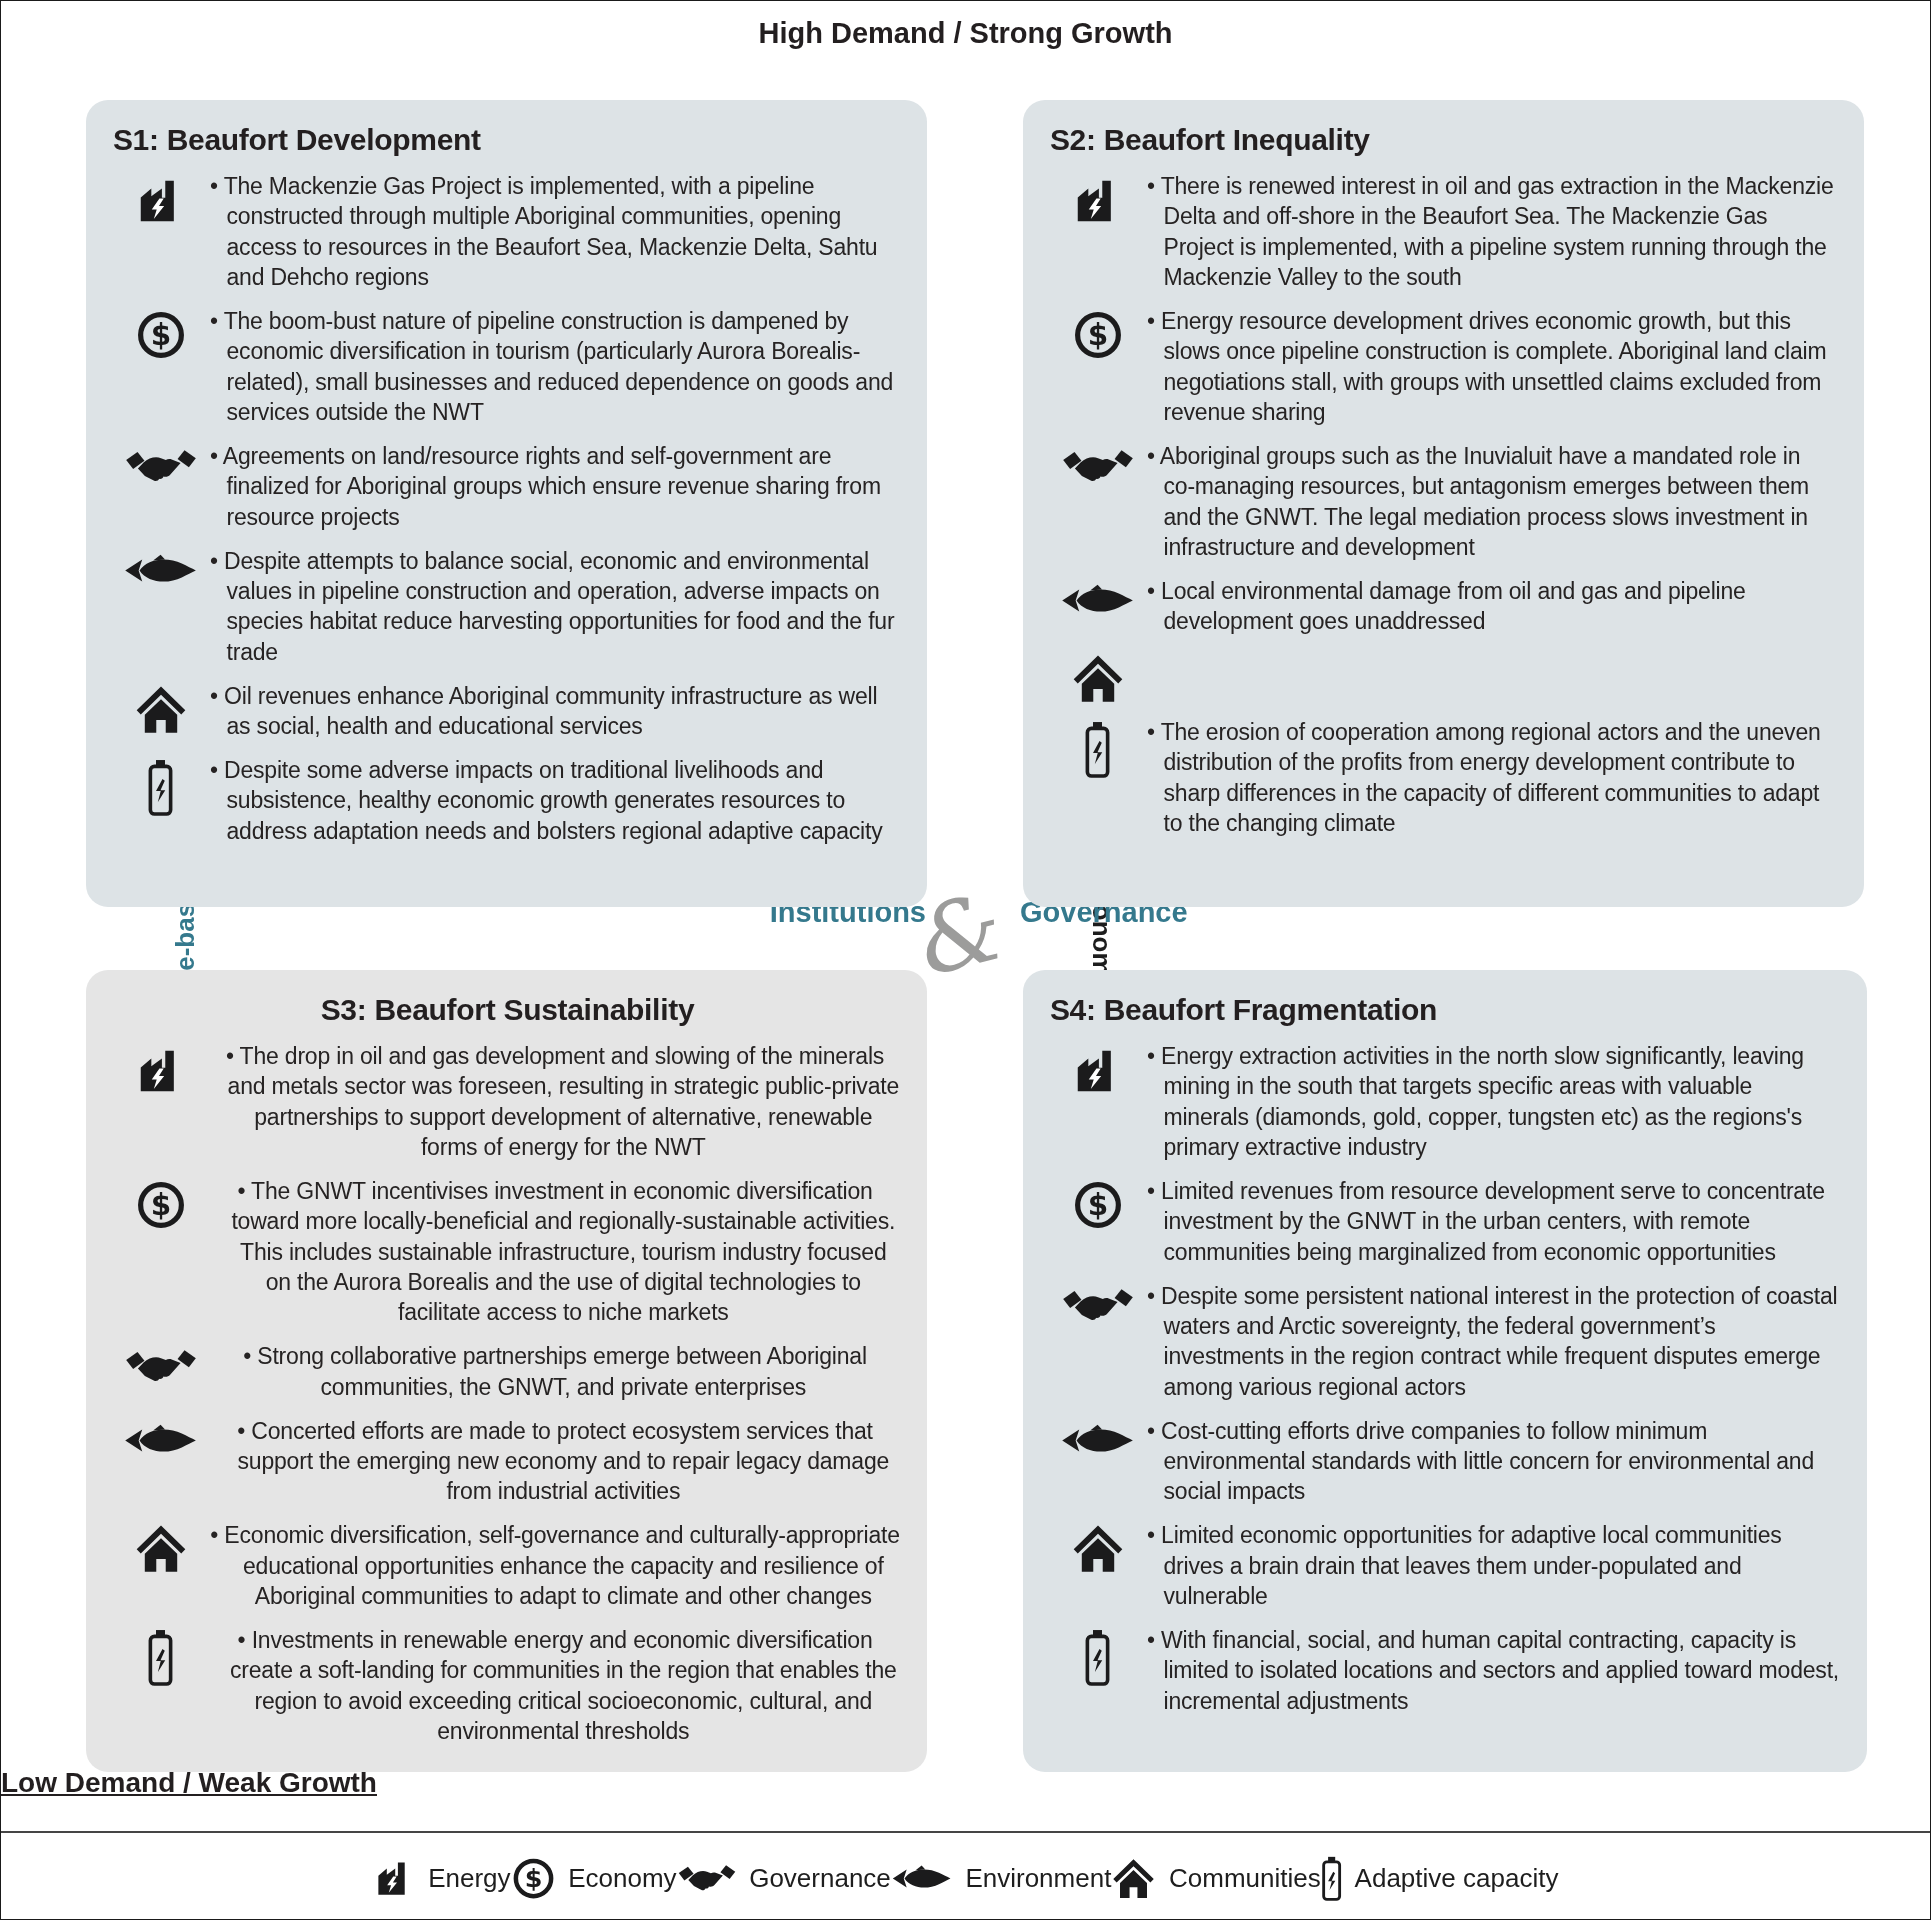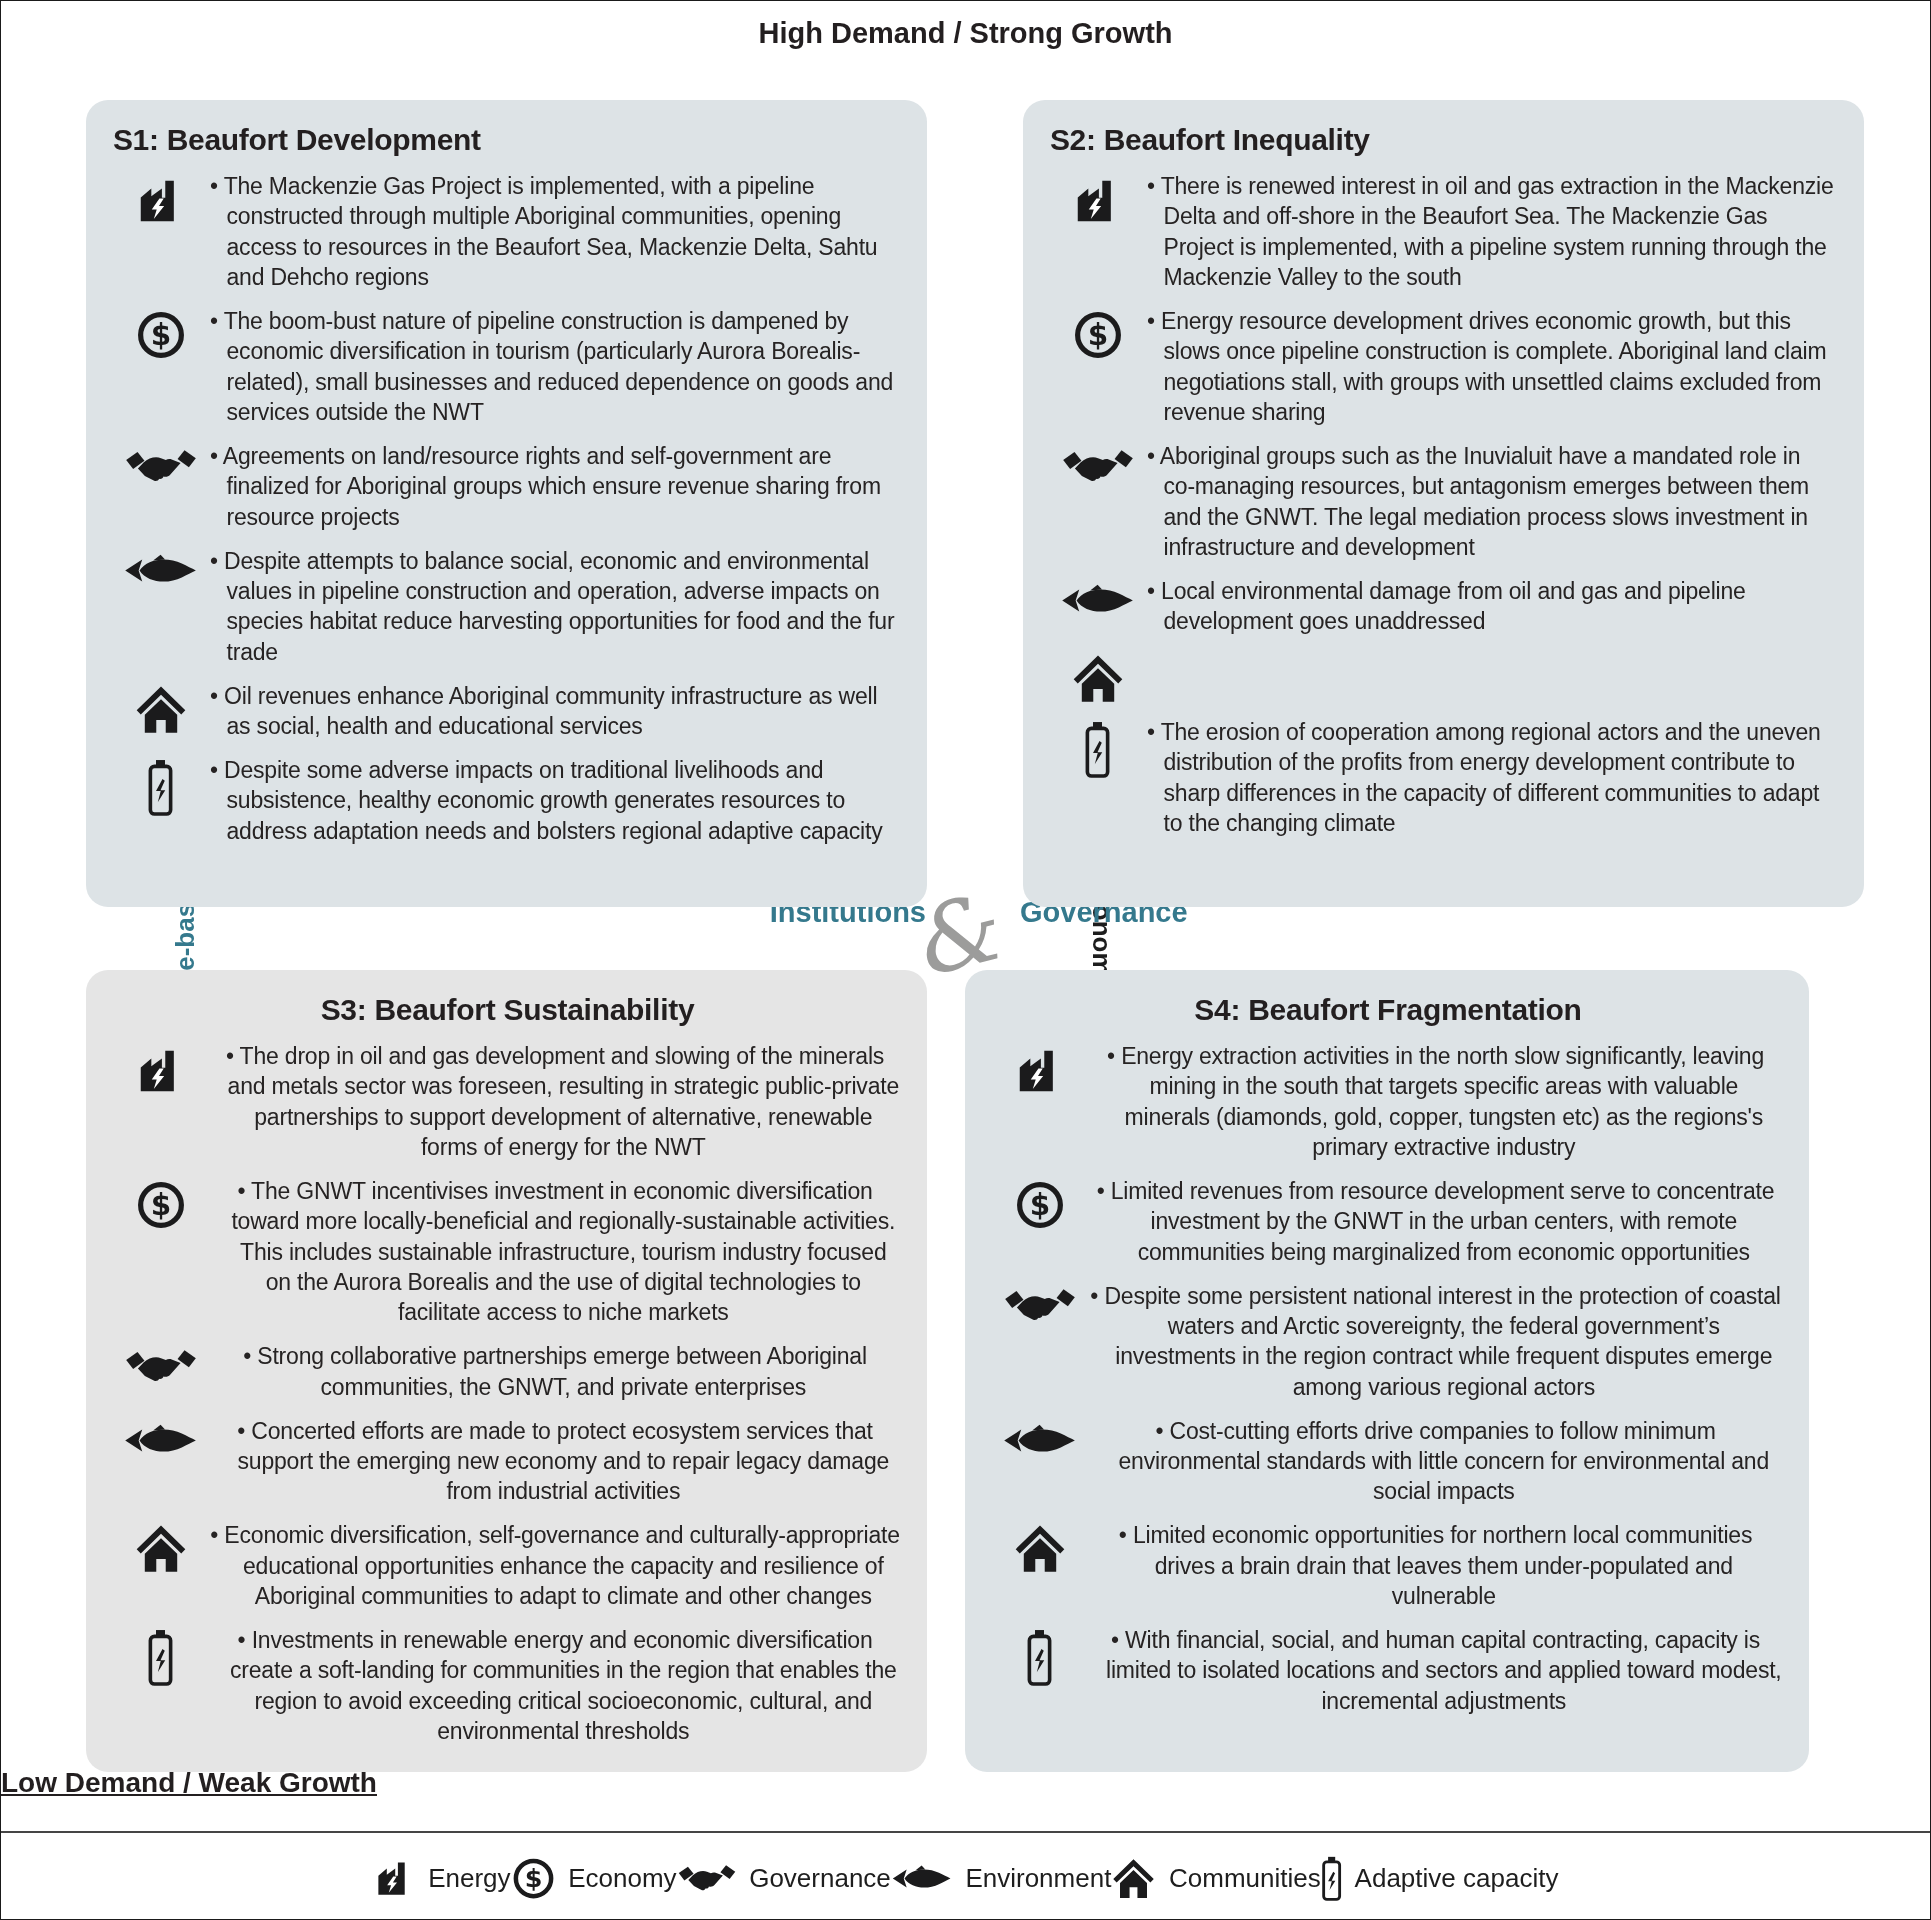--- a/index.html
+++ b/index.html
@@ -8,21 +8,21 @@
     border:1.9px solid #1a1a1a;box-sizing:border-box;overflow:hidden;
     font-family:"Liberation Sans",sans-serif;color:#231f20;
   }
   .top-label{position:absolute;top:15.5px;left:0;right:0;text-align:center;font-size:29px;font-weight:bold;}
   .bottom-label{position:absolute;top:1766px;left:0;right:0;text-align:left;font-size:28px;font-weight:bold;text-decoration:underline;}
 
   .panel{position:absolute;border-radius:22px;padding:17.5px 25px 13.6px 25px;box-sizing:border-box;overflow:hidden;background:#dde3e6;margin-top:17px;}
   .p-s1{left:85px;top:82px;width:841px;height:807px;}
   .p-s2{left:1022px;top:82px;width:841px;height:807px;}
   .p-s3{left:85px;top:952px;width:841px;height:802px;}
-  .p-s4{left:964px;top:952px;width:844px;height:802px;text-align:center;}
+  .p-s4{left:1022px;top:952px;width:844px;height:802px;}
   .ptitle{margin:5.8px 0 5.8px 1.9px;font-size:30px;font-weight:bold;letter-spacing:-0.3px;}
   .brow{display:grid;grid-template-columns:99px 1fr;margin-top:13.6px;}
   .bicon{display:flex;justify-content:center;align-items:flex-start;padding-top:2.9px;}
   .btext{font-size:23px;line-height:1.32;letter-spacing:-0.2px;padding-left:16.5px;text-indent:-16.5px;padding-right:1.9px;color:#262323;}
   .btext::before{content:"• ";}
 
   .rot{position:absolute;left:0;top:0;white-space:nowrap;font-weight:bold;}
   .axis-left{transform:translate(37px,856px) rotate(-90deg) translate(-50%,-50%);font-size:26px;}
   .cv{font-size:26px;color:#1d1d1d;}
   .cv-top{transform:translate(974px,726px) rotate(90deg) translate(-50%,-50%);}
@@ -375,21 +375,21 @@
           <div class="bicon">
             <span class="icon icon-communities">
               <svg viewBox="0 0 24 22">
                 <g fill="currentColor">
                   <path d="M12 1 L1.2 11.5 3 13.4 12 4.7 21 13.4 22.8 11.5 Z"></path>
                   <path d="M4.8 13.6 L12 6.7 19.2 13.6 V21.6 H14.1 V15.9 H9.9 V21.6 H4.8 Z"></path>
                 </g>
               </svg>
             </span>
           </div>
-          <div class="btext">Limited economic opportunities for northern local communities drives a brain drain that leaves them under-populated and vulnerable</div>
+          <div class="btext">Limited economic opportunities for adaptive local communities drives a brain drain that leaves them under-populated and vulnerable</div>
         </div>
         <div class="brow">
           <div class="bicon">
             <span class="icon icon-adaptive">
               <svg viewBox="0 0 12 26">
                 <g>
                   <rect x="4" y="0.8" width="4" height="2.6" fill="currentColor"></rect>
                   <rect x="1.5" y="3.6" width="9" height="21.2" rx="1.8" fill="none" stroke="currentColor" stroke-width="1.6"></rect>
                   <path fill="currentColor" d="M6.9 9.2 L4 14.6 h2.1 L4.8 19.5 8.1 14.2 H6 L7.9 10 Z"></path>
                 </g>

